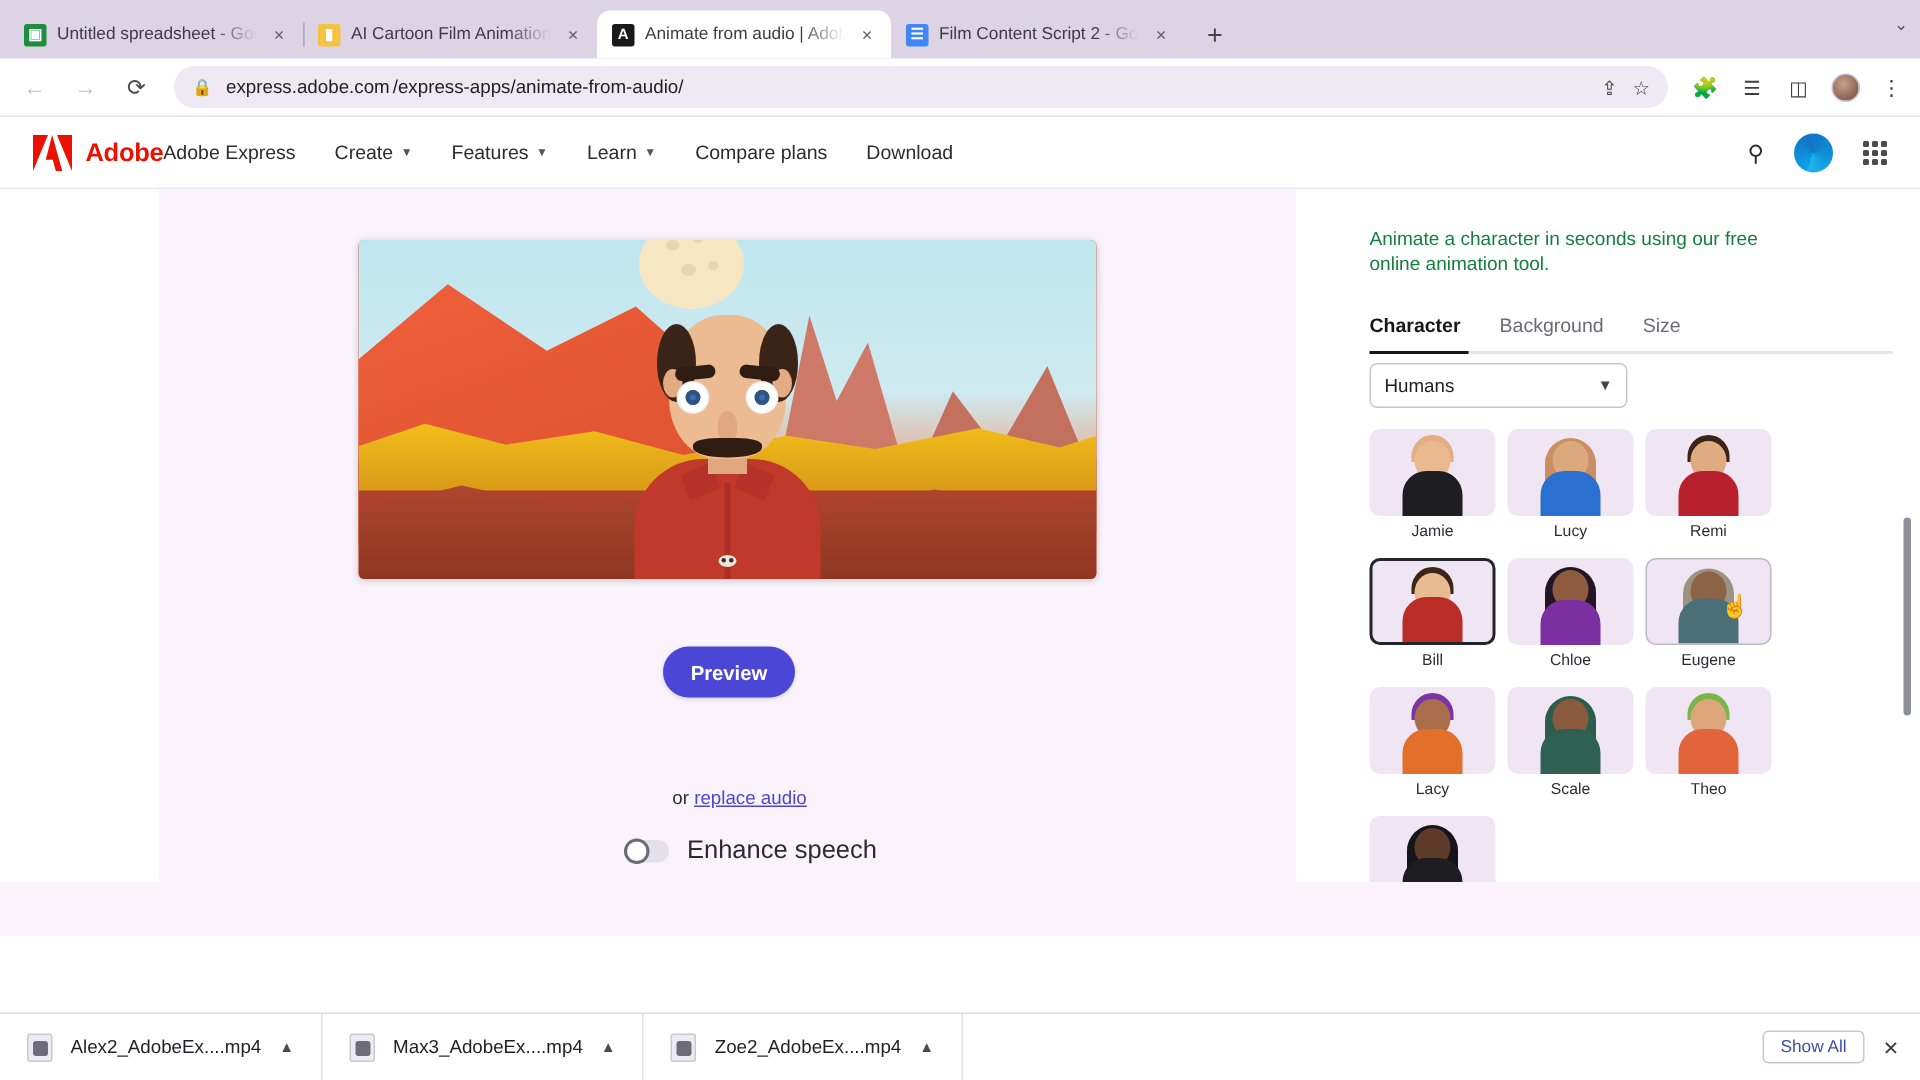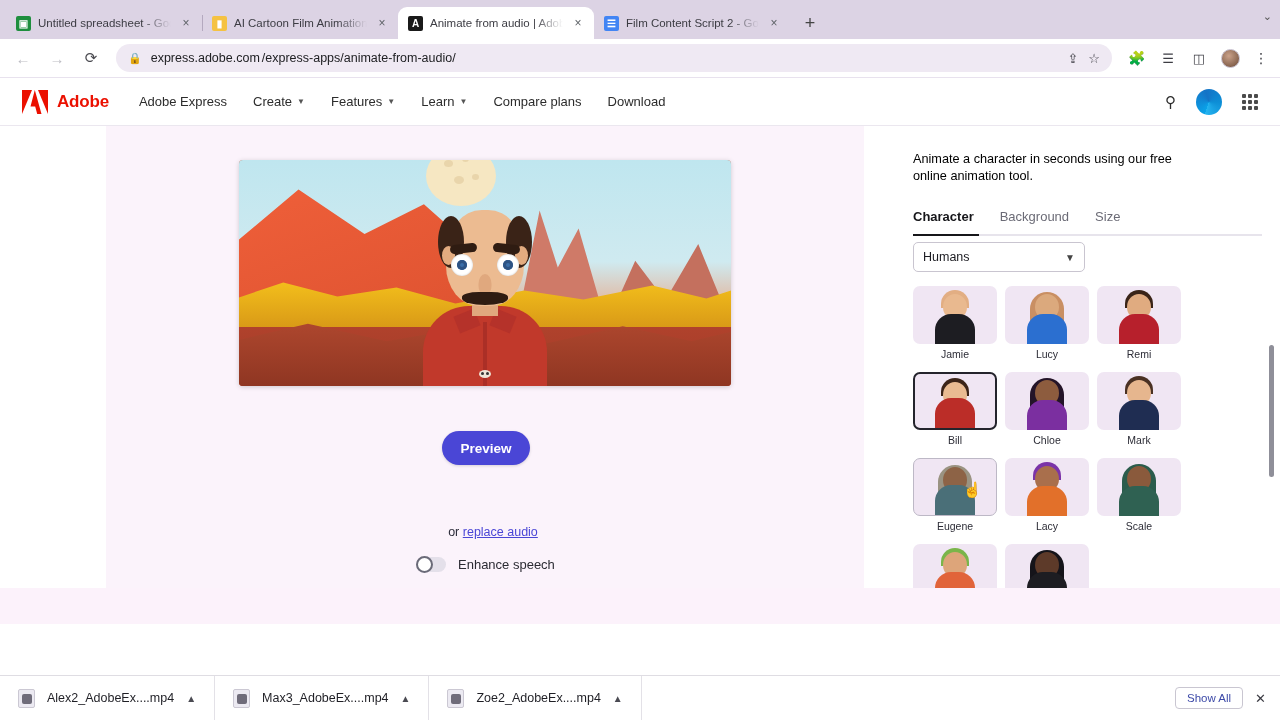--- a/index.html
+++ b/index.html
@@ -78,21 +78,21 @@
     background: radial-gradient(circle at 40% 35%, #caa18a, #6b4a36);
     border:1.5px solid #c3bccb;
   }
 
   
   .adobe-header {
     height: 48px; background:#fff; display:flex; align-items:center;
     padding: 0 22px; border-bottom:1px solid #ebe7ef; position:relative;
     z-index: 5;
   }
-  .adobe-logo { display:flex; align-items:center; gap:9px; margin-right:30px; }
+  .adobe-logo { display:flex; align-items:center; gap:9px; }
   .adobe-mark { width:26px; height:24px; }
   .adobe-word { font-size:17px; color:#eb1000; font-weight:bold; letter-spacing:-0.2px; }
   .nav-links { display:flex; align-items:center; gap:26px; }
   .nav-link { font-size:13px; color:#2c2c2c; display:flex; align-items:center; gap:5px; }
   .caret { font-size:8px; color:#555; }
   .header-right { margin-left:auto; display:flex; align-items:center; gap:20px; }
   .hdr-avatar {
     width:26px; height:26px; border-radius:50%;
     background: conic-gradient(from 200deg, #0aa2e8, #1473c6 40%, #0d8ed6 70%, #25b4f0);
   }
@@ -216,33 +216,33 @@
   .enhance-row {
     position:absolute; left:310px; top:444px; display:flex; align-items:center; gap:12px;
   }
   .toggle {
     width:30px; height:15px; background:#e4e0ea; border-radius:9px; position:relative;
   }
   .toggle i {
     position:absolute; left:0; top:-1px; width:17px; height:17px;
     background:#fff; border:2px solid #6a6a78; border-radius:50%;
   }
-  .enhance-label { font-size:13px; color:#2b2b33; }
+  .enhance-label { font-size:17px; color:#2b2b33; }
 
   
   .right-pane {
     width: 385px; background:#fff; position:relative; padding: 0 18px;
   }
   .panel-title-row { display:flex; align-items:center; gap:9px; margin-top:-12px; }
   .panel-title { font-size:21px; font-weight:bold; color:#16161a; letter-spacing:-0.3px; }
   .beta-badge {
     background:#4a46d6; color:#fff; font-size:9px; font-weight:bold;
     letter-spacing:.5px; padding: 3px 7px; border-radius:3px;
   }
-  .panel-desc { font-size:12.7px; color:#000000; line-height:1.35; margin-top:26px; width:272px; }
+  .panel-desc { font-size:12.7px; color:#15803d; line-height:1.35; margin-top:26px; width:272px; }
   .tabs { display:flex; gap:26px; margin-top:24px; position:relative; }
   .tab-item { font-size:13px; color:#6b6b76; padding-bottom:12px; }
   .tab-item.sel { color:#16161a; font-weight:bold; }
   .tabs::after {
     content:""; position:absolute; left:0; right:0; bottom:0; height:2px; background:#e7e4ec;
   }
   .tab-underline { position:absolute; left:0; bottom:0; width:66px; height:2.5px; background:#16161a; z-index:2; }
 
   .field-label { font-size:11px; color:#4a4a55; margin-top:17px; }
   .select {
@@ -538,28 +538,20 @@
             </div>
             <div class="char-cell">
               <div class="thumb">
                 <div class="m-hair long" style="background: rgb(36, 20, 40);"></div>
                 <div class="m-head" style="background: rgb(141, 92, 62);"></div>
                 <div class="m-body" style="background: rgb(123, 47, 160);"></div>
               </div>
               <div class="char-name">Chloe</div>
             </div>
             <div class="char-cell">
-              <div class="thumb">
-                <div class="m-hair" style="background: rgb(74, 49, 35);"></div>
-                <div class="m-head" style="background: rgb(230, 182, 142);"></div>
-                <div class="m-body" style="background: rgb(31, 45, 82);"></div>
-              </div>
-              <div class="char-name">Mark</div>
-            </div>
-            <div class="char-cell">
               <div class="thumb hover">
                 <div class="m-hair long" style="background: rgb(154, 147, 130);"></div>
                 <div class="m-head" style="background: rgb(141, 99, 70);"></div>
                 <div class="m-body" style="background: rgb(74, 111, 120);"></div>
                 <span style="position: absolute; right: 14px; top: 22px; font-size: 15px; color: rgb(42, 42, 51);">☝</span>
               </div>
               <div class="char-name">Eugene</div>
             </div>
             <div class="char-cell">
               <div class="thumb">

